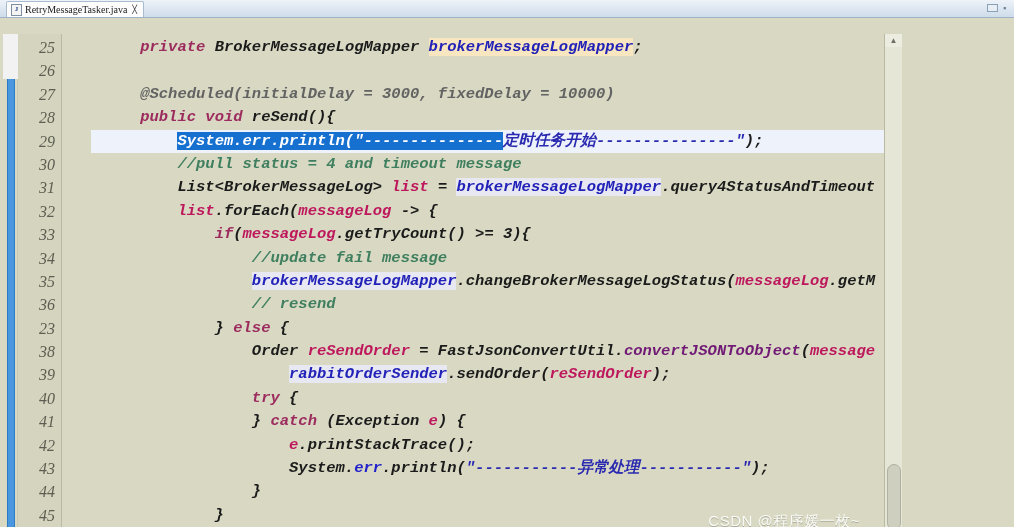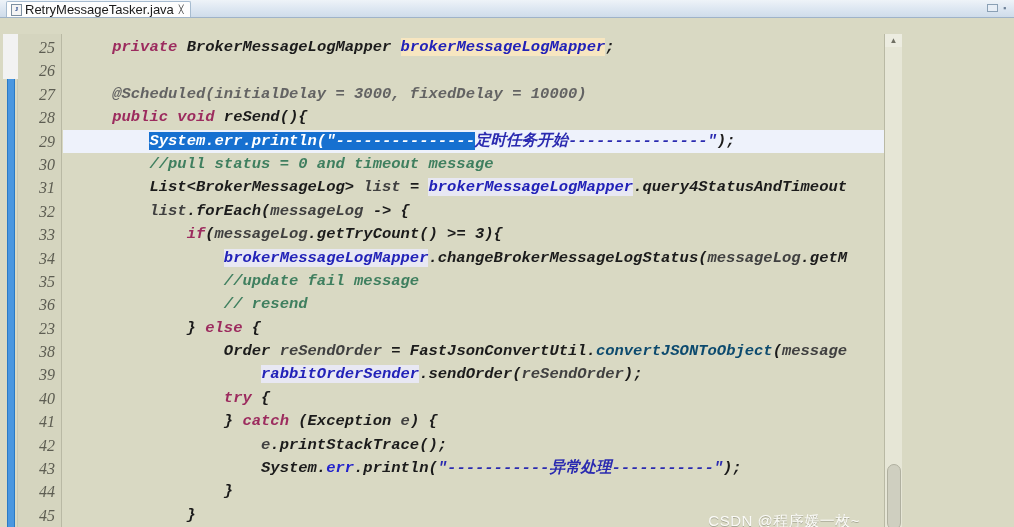--- a/index.html
+++ b/index.html
@@ -47,24 +47,24 @@
     background: #f4f4f4;
     border: 1px solid #7d8fa0;
     font-size: 7px;
     line-height: 9px;
     text-align: center;
     color: #2a4b8d;
     font-family: "Liberation Serif", serif;
     font-weight: bold;
   }
   .tab-label {
-    font-size: 13px;
+    font-size: 10px;
     color: #1a1a1a;
     white-space: nowrap;
-    font-family: Liberation Sans, sans-serif;
+    font-family: Liberation Serif, serif;
   }
   .tab-close {
     font-size: 8px;
     color: #333;
     margin-left: 2px;
   }
   .win-controls {
     position: absolute;
     right: 4px; top: 4px;
     display: flex;
@@ -159,36 +159,37 @@
     line-height: 23.4px;
     white-space: pre;
     font-family: "Liberation Mono", "DejaVu Sans Mono", monospace;
     font-size: 15.5px;
     font-weight: bold;
     font-style: italic;
     color: #1b1b1b;
     padding-left: 12px;
     box-sizing: border-box;
     position: relative;
+    margin-left: 28px;
   }
   .cline.hl-row {
     background: #eef2fb;
   }
 
   
   .kw   { color: #9c2b5e; }         
   .type { color: #1b1b1b; }         
   .fld  { color: #2222b8; background: #f7e6c0; }   
   .fldp { color: #2222b8; background: #e8e8f3; }   
-  .var  { color: #404040; }         
+  .var  { color: #be185d; }         
   .cmt  { color: #3f7f5f; font-weight: bold; }     
   .ann  { color: #636363; }         
   .str  { color: #2a2ab0; }         
   .stat { color: #2222cc; }         
-  .gry  { color: #0c4a6e; }         
+  .gry  { color: #701a75; }         
   .sel  { background: #1670d0; color: #ffffff; }
 
   
   .overview {
     position: absolute;
     right: 0; top: 0;
     width: 18px; height: 509px;
     background: #e6e6d6;
     border-left: 1px solid #b9b9a4;
     box-sizing: border-box;
@@ -279,26 +280,26 @@
         <div class="ln">45</div>
         <div class="ln">46</div>
       </div>
 
     <div class="code" id="codearea">
         <div class="cline"><span>    </span><span class="kw">private</span><span> </span><span class="type">BrokerMessageLogMapper</span><span> </span><span class="fld">brokerMessageLogMapper</span><span>;</span></div>
         <div class="cline">&nbsp;</div>
         <div class="cline"><span>    </span><span class="ann">@Scheduled(initialDelay = 3000, fixedDelay = 10000)</span></div>
         <div class="cline"><span>    </span><span class="kw">public</span><span> </span><span class="kw">void</span><span> reSend(){</span></div>
         <div class="cline hl-row"><span>        </span><span class="sel">System.err.println("---------------</span><span class="str">定时任务开始---------------"</span><span>);</span></div>
-        <div class="cline"><span>        </span><span class="cmt">//pull status = 0 and timeout message</span></div>
+        <div class="cline"><span>        </span><span class="cmt">//pull status = 4 and timeout message</span></div>
         <div class="cline"><span>        </span><span>List&lt;BrokerMessageLog&gt; </span><span class="var">list</span><span> = </span><span class="fldp">brokerMessageLogMapper</span><span>.query4StatusAndTimeout</span></div>
         <div class="cline"><span>        </span><span class="var">list</span><span>.forEach(</span><span class="var">messageLog</span><span> -&gt; {</span></div>
         <div class="cline"><span>            </span><span class="kw">if</span><span>(</span><span class="var">messageLog</span><span>.getTryCount() &gt;= 3){</span></div>
+        <div class="cline"><span>                </span><span class="cmt">//update fail message</span></div>
         <div class="cline"><span>                </span><span class="fldp">brokerMessageLogMapper</span><span>.changeBrokerMessageLogStatus(</span><span class="var">messageLog</span><span>.getM</span></div>
-        <div class="cline"><span>                </span><span class="cmt">//update fail message</span></div>
         <div class="cline"><span>                </span><span class="cmt">// resend</span></div>
         <div class="cline"><span>            } </span><span class="kw">else</span><span> {</span></div>
         <div class="cline"><span>                </span><span>Order </span><span class="var">reSendOrder</span><span> = FastJsonConvertUtil.</span><span class="gry">convertJSONToObject</span><span>(</span><span class="var">message</span></div>
         <div class="cline"><span>                    </span><span class="fldp">rabbitOrderSender</span><span>.sendOrder(</span><span class="var">reSendOrder</span><span>);</span></div>
         <div class="cline"><span>                </span><span class="kw">try</span><span> {</span></div>
         <div class="cline"><span>                } </span><span class="kw">catch</span><span> (Exception </span><span class="var">e</span><span>) {</span></div>
         <div class="cline"><span>                    </span><span class="var">e</span><span>.printStackTrace();</span></div>
         <div class="cline"><span>                    </span><span>System.</span><span class="stat">err</span><span>.println(</span><span class="str">"-----------异常处理-----------"</span><span>);</span></div>
         <div class="cline"><span>                }</span></div>
         <div class="cline"><span>            }</span></div>

